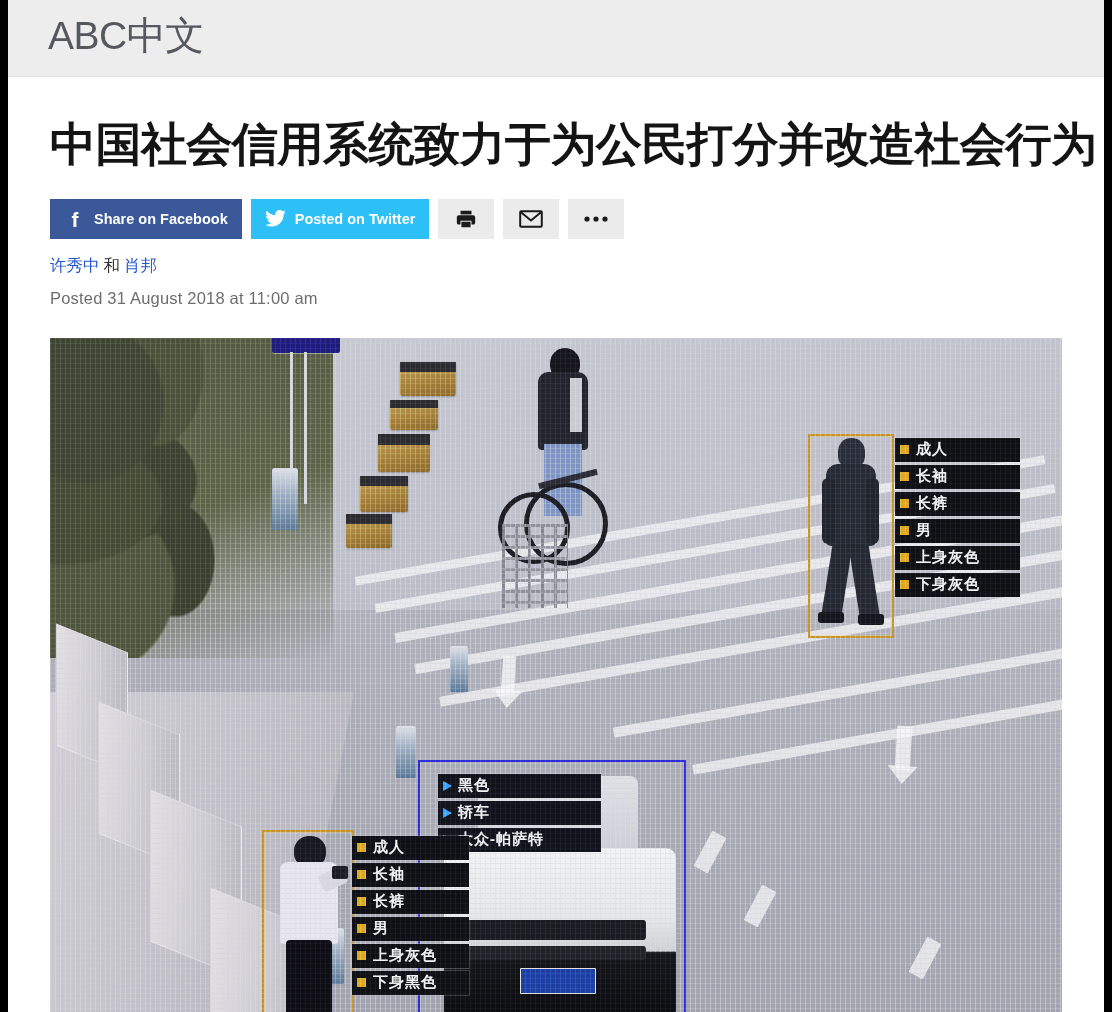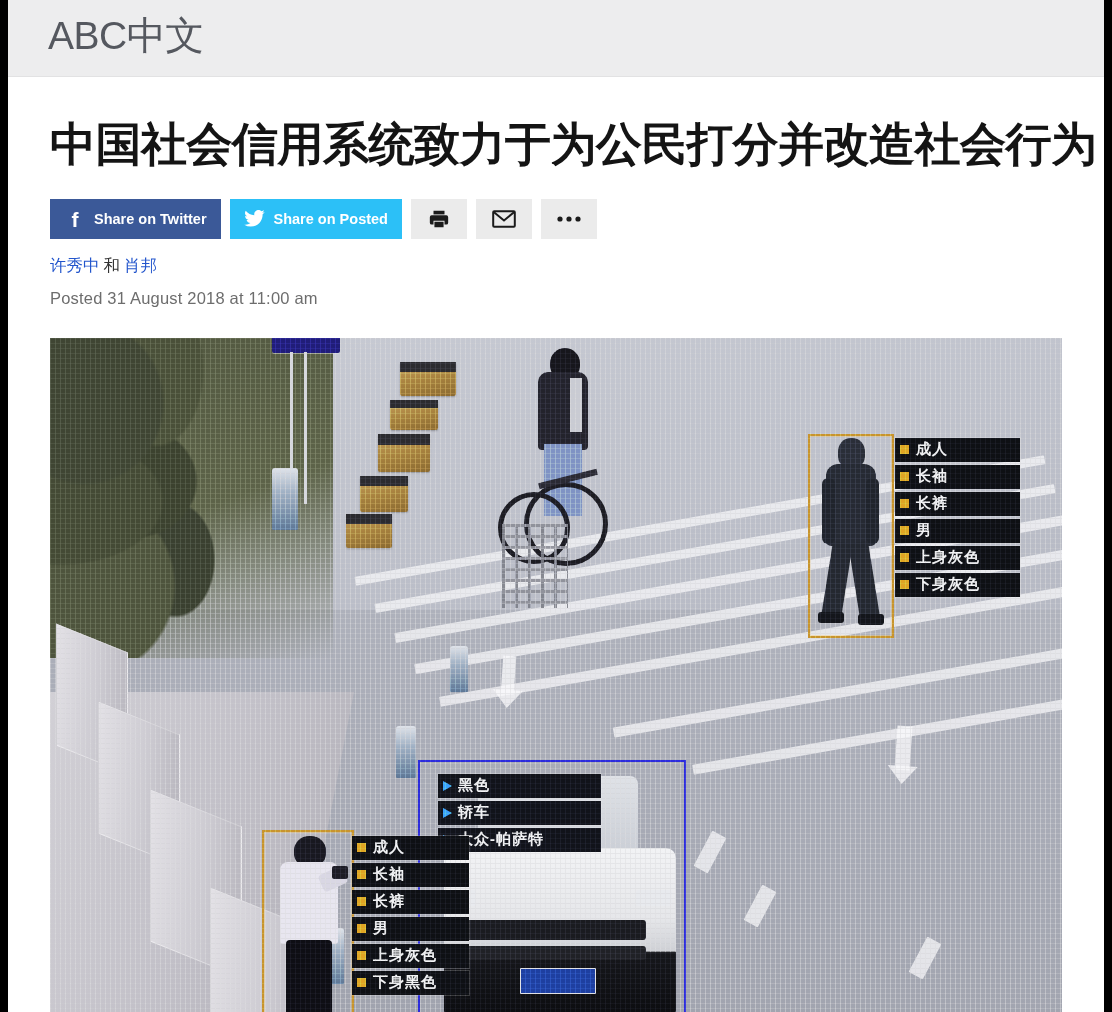--- a/index.html
+++ b/index.html
@@ -307,30 +307,30 @@
     </div>
 
     <div id="article">
 
       <h1 id="headline">中国社会信用系统致力于为公民打分并改造社会行为</h1>
 
       <div id="share-row">
 
         <button class="share-btn" id="btn-facebook">
           <span class="glyph">f</span>
-          <span>Share on Twitter</span>
+          <span>Share on Facebook</span>
         </button>
 
         <button class="share-btn" id="btn-twitter">
           <span class="glyph">
             <svg width="21" height="17" viewBox="0 0 24 20" aria-hidden="true">
               <path fill="#ffffff" d="M24 2.4a9.6 9.6 0 0 1-2.83.79A4.95 4.95 0 0 0 23.34.38a9.9 9.9 0 0 1-3.13 1.2A4.92 4.92 0 0 0 11.8 6.03 13.96 13.96 0 0 1 1.67.9a4.93 4.93 0 0 0 1.52 6.57A4.9 4.9 0 0 1 .96 6.85v.06a4.93 4.93 0 0 0 3.95 4.83 4.96 4.96 0 0 1-2.22.08 4.93 4.93 0 0 0 4.6 3.42A9.88 9.88 0 0 1 0 17.3a13.94 13.94 0 0 0 7.55 2.21c9.06 0 14.01-7.5 14.01-14v-.64A10 10 0 0 0 24 2.4z"></path>
             </svg>
           </span>
-          <span>Share on Posted</span>
+          <span>Posted on Twitter</span>
         </button>
 
         <button class="icon-btn">
           <span>
             <svg width="22" height="22" viewBox="0 0 24 24" aria-hidden="true">
               <path fill="#1b1b1b" d="M6 3h12v4H6z"></path>
               <path fill="#1b1b1b" d="M4 8h16a2 2 0 0 1 2 2v6a2 2 0 0 1-2 2h-2v-4H6v4H4a2 2 0 0 1-2-2v-6a2 2 0 0 1 2-2z"></path>
               <path fill="#1b1b1b" d="M7 15h10v6H7z"></path>
             </svg>
           </span>

